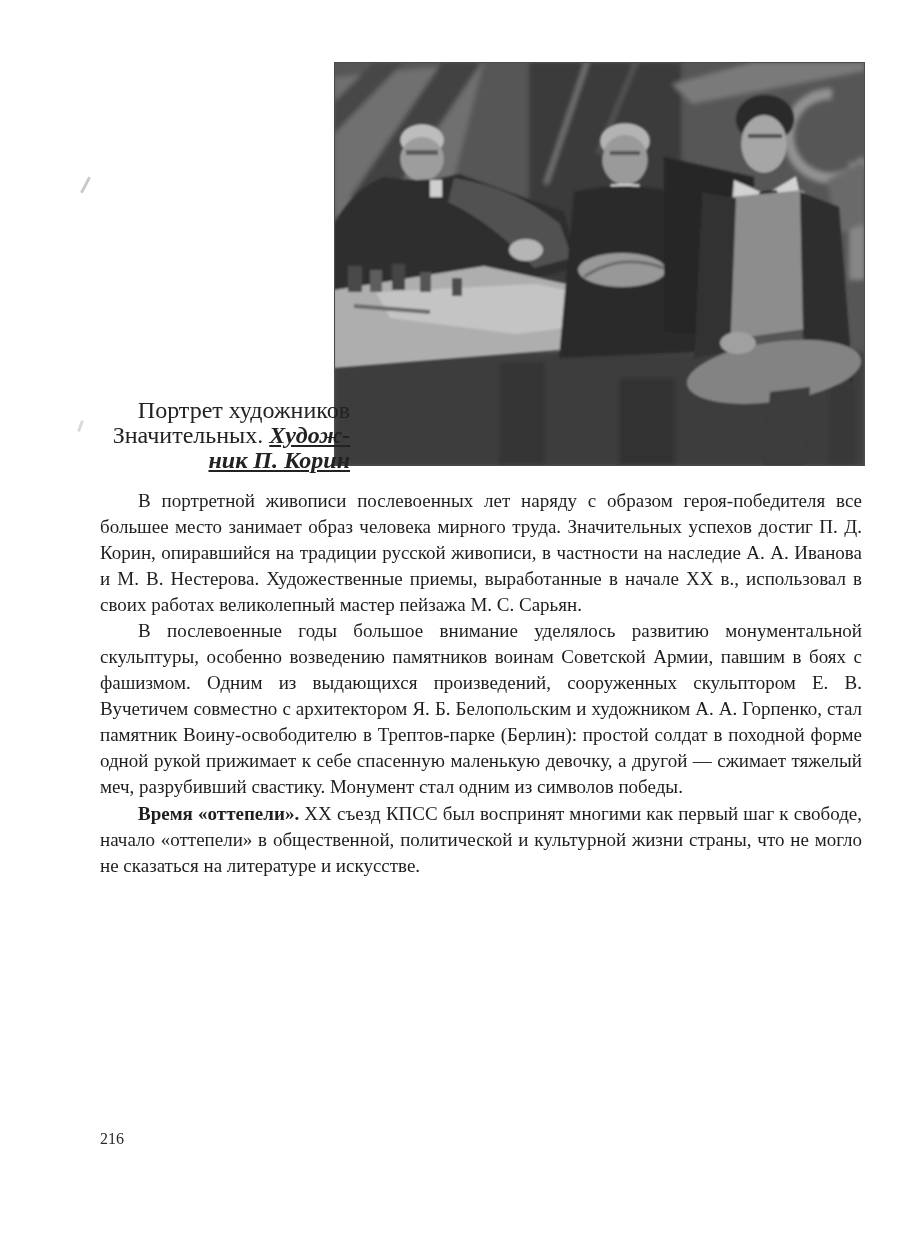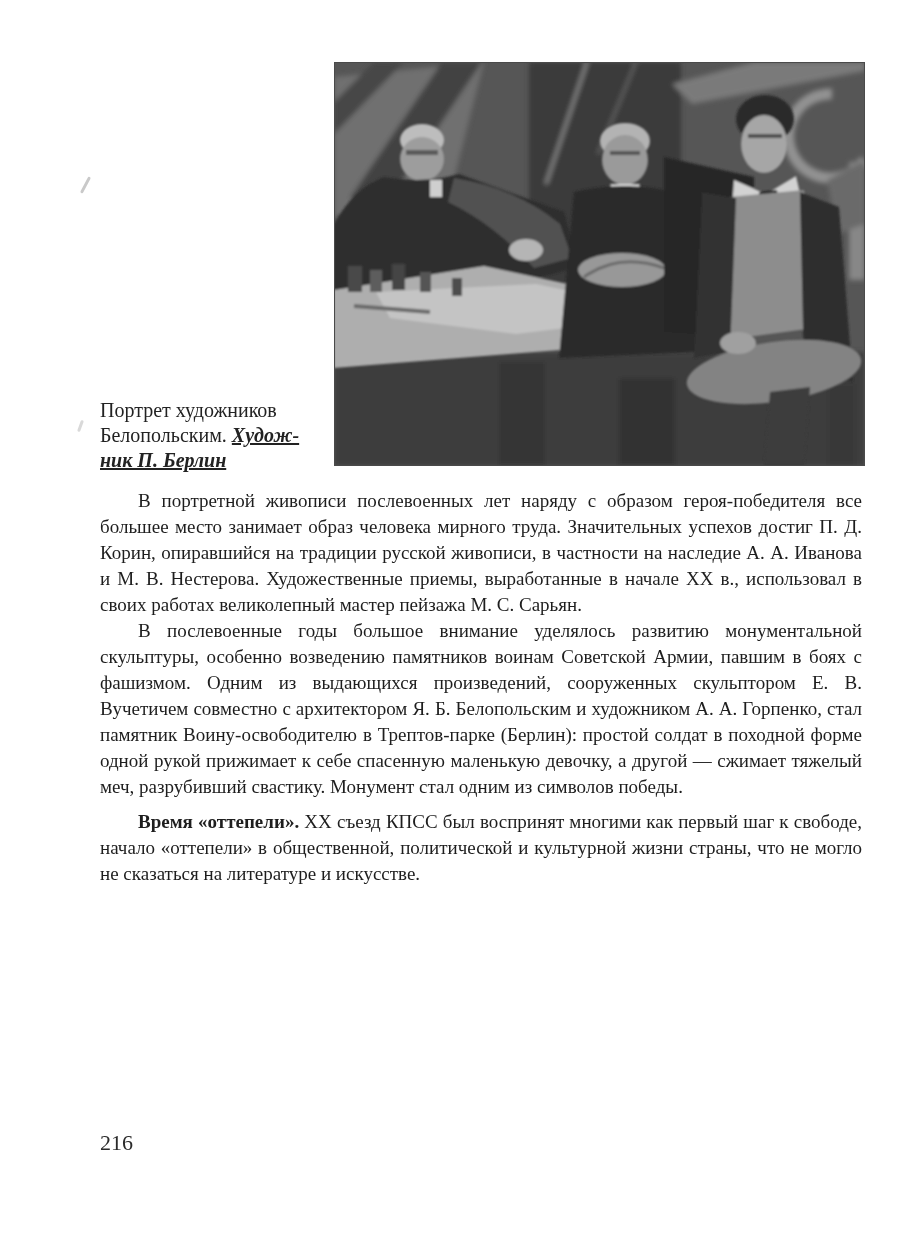--- a/index.html
+++ b/index.html
@@ -12,37 +12,37 @@
     overflow:hidden;
   }
   
   .photo{
     position:absolute;left:334px;top:62px;width:531px;height:404px;
     display:block;
   }
   
   .caption{
     position:absolute;left:100px;top:398px;width:250px;
-    font-size:20px;line-height:25px;color:#222;
+    font-size:24px;line-height:25px;color:#222;text-align:right;
   }
   .cap-italic{font-style:italic;font-weight:600;text-decoration:underline;}
   
   .body-text{
     position:absolute;left:100px;top:488px;width:762px;
     font-size:19px;line-height:26px;
     text-align:justify;
     hyphens:auto;
   }
   .body-text p{margin:0;text-indent:38px;}
-  .body-text p.section-start{margin-top:9px;}
+  .body-text p.section-start{margin-top:1px;}
   .lead{font-weight:bold;}
   
   .page-number{
     position:absolute;left:100px;top:1130px;
-    font-size:22px;color:#2a2a2a;
+    font-size:16px;color:#2a2a2a;
   }
   
   .artifact{position:absolute;background:#c9c9c9;}
   .artifact-1{left:84px;top:176px;width:3px;height:18px;transform:rotate(28deg);border-radius:2px;}
   .artifact-2{left:79px;top:420px;width:3px;height:12px;transform:rotate(20deg);border-radius:2px;opacity:.7;}
 </style>
 </head>
 <body>
 
 <div class="page">
@@ -113,22 +113,22 @@
       <path d="M 466 130 L 505 145 L 519 320 L 470 310 Z" fill="#2f2f2f"></path>
       <ellipse cx="440" cy="310" rx="88" ry="30" fill="#838383" transform="rotate(-8 440 310)"></ellipse>
       <ellipse cx="404" cy="281" rx="18" ry="11" fill="#a0a0a0"></ellipse>
       <polygon points="436,330 476,325 470,404 430,404" fill="#3c3c3c"></polygon>
     </g>
     <rect x="0.5" y="0.5" width="530" height="403" fill="none" stroke="#4a4a4a" stroke-width="1"></rect>
   </svg>
 
   <div class="caption">
     <div class="cap-line">Портрет художников</div>
-    <div class="cap-line"><span>Белопольским. </span><em class="cap-italic">Худож-</em></div>
-    <div class="cap-line"><em class="cap-italic">ник П. Берлин</em></div>
+    <div class="cap-line"><span>Значительных. </span><em class="cap-italic">Худож-</em></div>
+    <div class="cap-line"><em class="cap-italic">ник П. Корин</em></div>
   </div>
 
   <div class="body-text">
     <p>В портретной живописи послевоенных лет наряду с образом героя-победителя все большее место занимает образ человека мирного труда. Значительных успехов достиг П. Д. Корин, опиравшийся на традиции русской живописи, в частности на наследие А. А. Иванова и М. В. Нестерова. Художественные приемы, выработанные в начале XX в., использовал в своих работах великолепный мастер пейзажа М. С. Сарьян.</p>
     <p>В послевоенные годы большое внимание уделялось развитию монументальной скульптуры, особенно возведению памятников воинам Советской Армии, павшим в боях с фашизмом. Одним из выдающихся произведений, сооруженных скульптором Е. В. Вучетичем совместно с архитектором Я. Б. Белопольским и художником А. А. Горпенко, стал памятник Воину-освободителю в Трептов-парке (Берлин): простой солдат в походной форме одной рукой прижимает к себе спасенную маленькую девочку, а другой — сжимает тяжелый меч, разрубивший свастику. Монумент стал одним из символов победы.</p>
     <p class="section-start"><b class="lead">Время «оттепели».</b> <span>XX съезд КПСС был воспринят многими как первый шаг к свободе, начало «оттепели» в общественной, политической и культурной жизни страны, что не могло не сказаться на литературе и искусстве.</span></p>
   </div>
 
   <div class="page-number">216</div>
 

